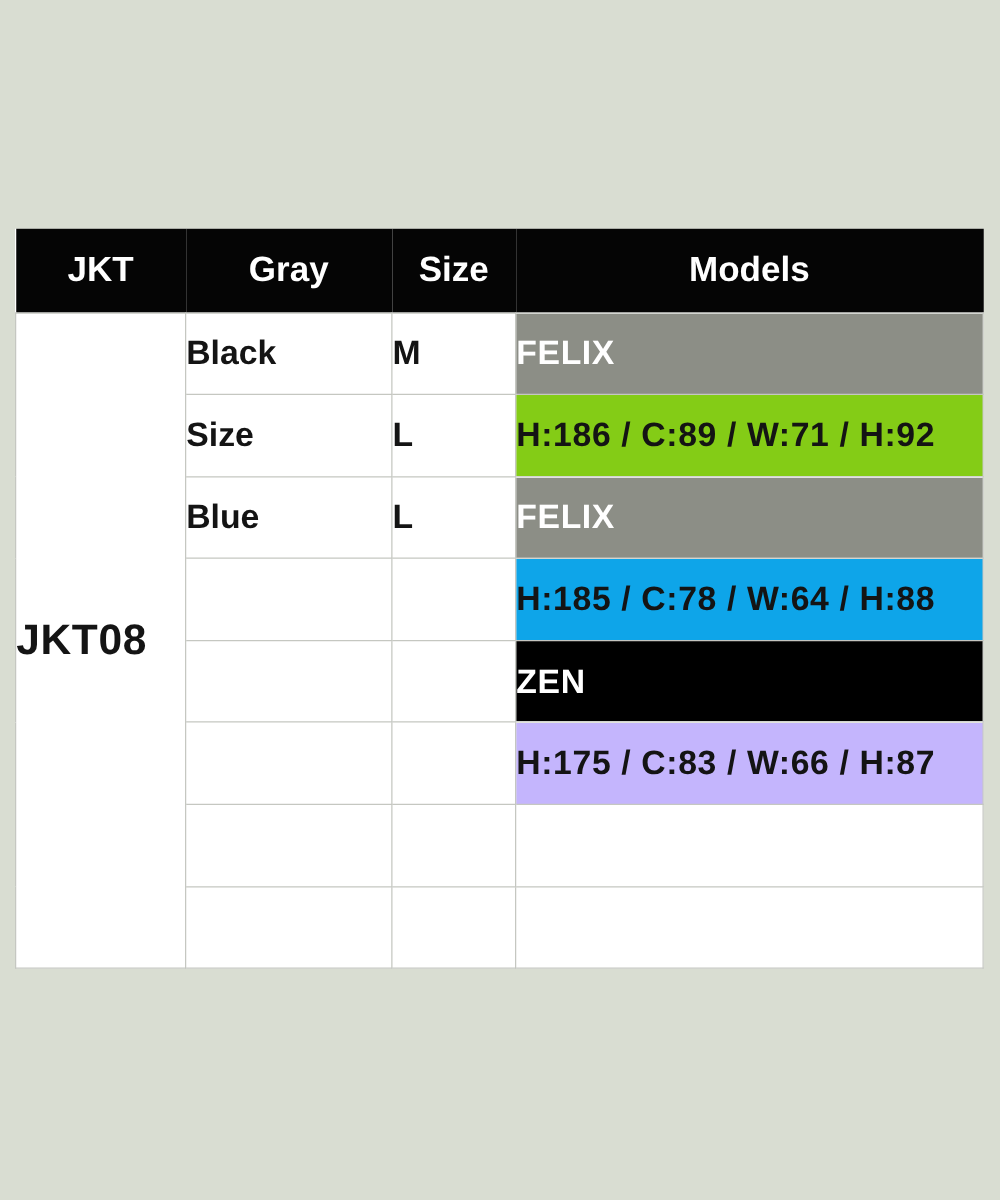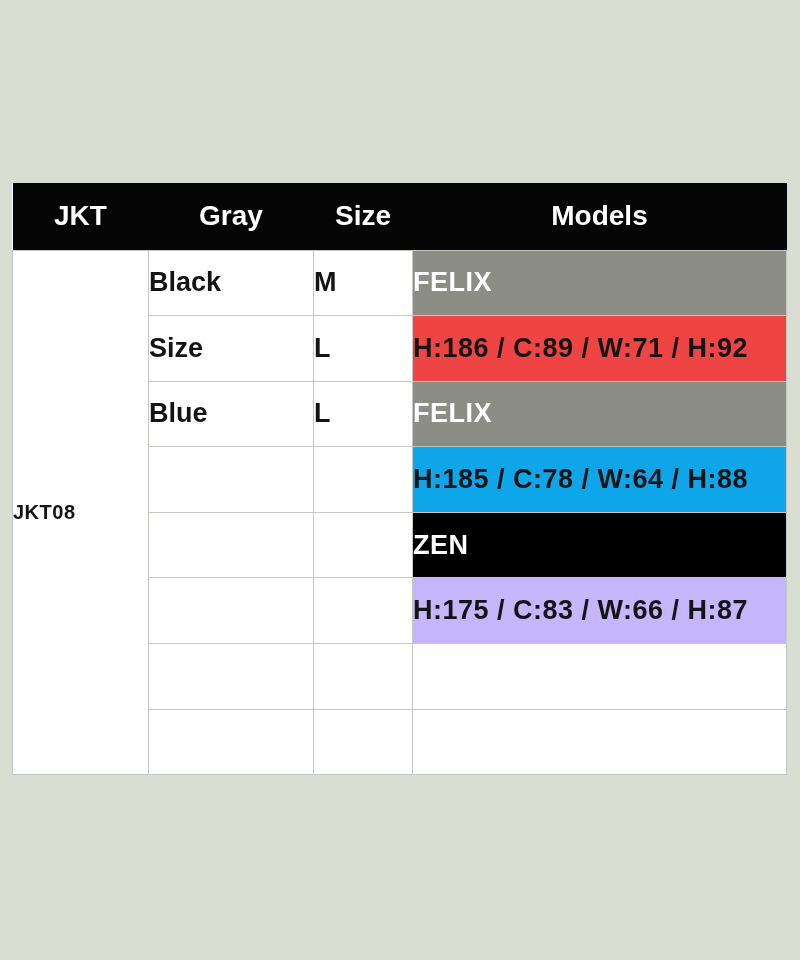--- a/index.html
+++ b/index.html
@@ -52,21 +52,21 @@
     color: #141414;
     font-size: 27px;
     font-weight: bold;
     text-align: left;
     vertical-align: middle;
     padding: 0;
     white-space: nowrap;
     overflow: hidden;
   }
   td.jkt-cell {
-    font-size: 20px;
+    font-size: 34px;
     letter-spacing: 0.5px;
   }
   td.model-cell {
     letter-spacing: 0.5px;
   }
 </style>
 </head>
 <body>
 
 <div class="stage">
@@ -88,21 +88,21 @@
     <tbody>
       <tr>
         <td class="jkt-cell" rowspan="8">JKT08</td>
         <td class="color-cell">Black</td>
         <td class="size-cell">M</td>
         <td class="model-cell" style="background-color: rgb(140, 142, 134); color: rgb(255, 255, 255);">FELIX</td>
       </tr>
       <tr>
         <td class="color-cell">Size</td>
         <td class="size-cell">L</td>
-        <td class="model-cell" style="background-color: #ef4444; color: rgb(20, 20, 20);">H:186 / C:89 / W:71 / H:92</td>
+        <td class="model-cell" style="background-color: #84cc16; color: rgb(20, 20, 20);">H:186 / C:89 / W:71 / H:92</td>
       </tr>
       <tr>
         <td class="color-cell">Blue</td>
         <td class="size-cell">L</td>
         <td class="model-cell" style="background-color: rgb(140, 142, 134); color: rgb(255, 255, 255);">FELIX</td>
       </tr>
       <tr>
         <td class="color-cell"></td>
         <td class="size-cell"></td>
         <td class="model-cell" style="background-color: #0ea5e9; color: rgb(20, 20, 20);">H:185 / C:78 / W:64 / H:88</td>

